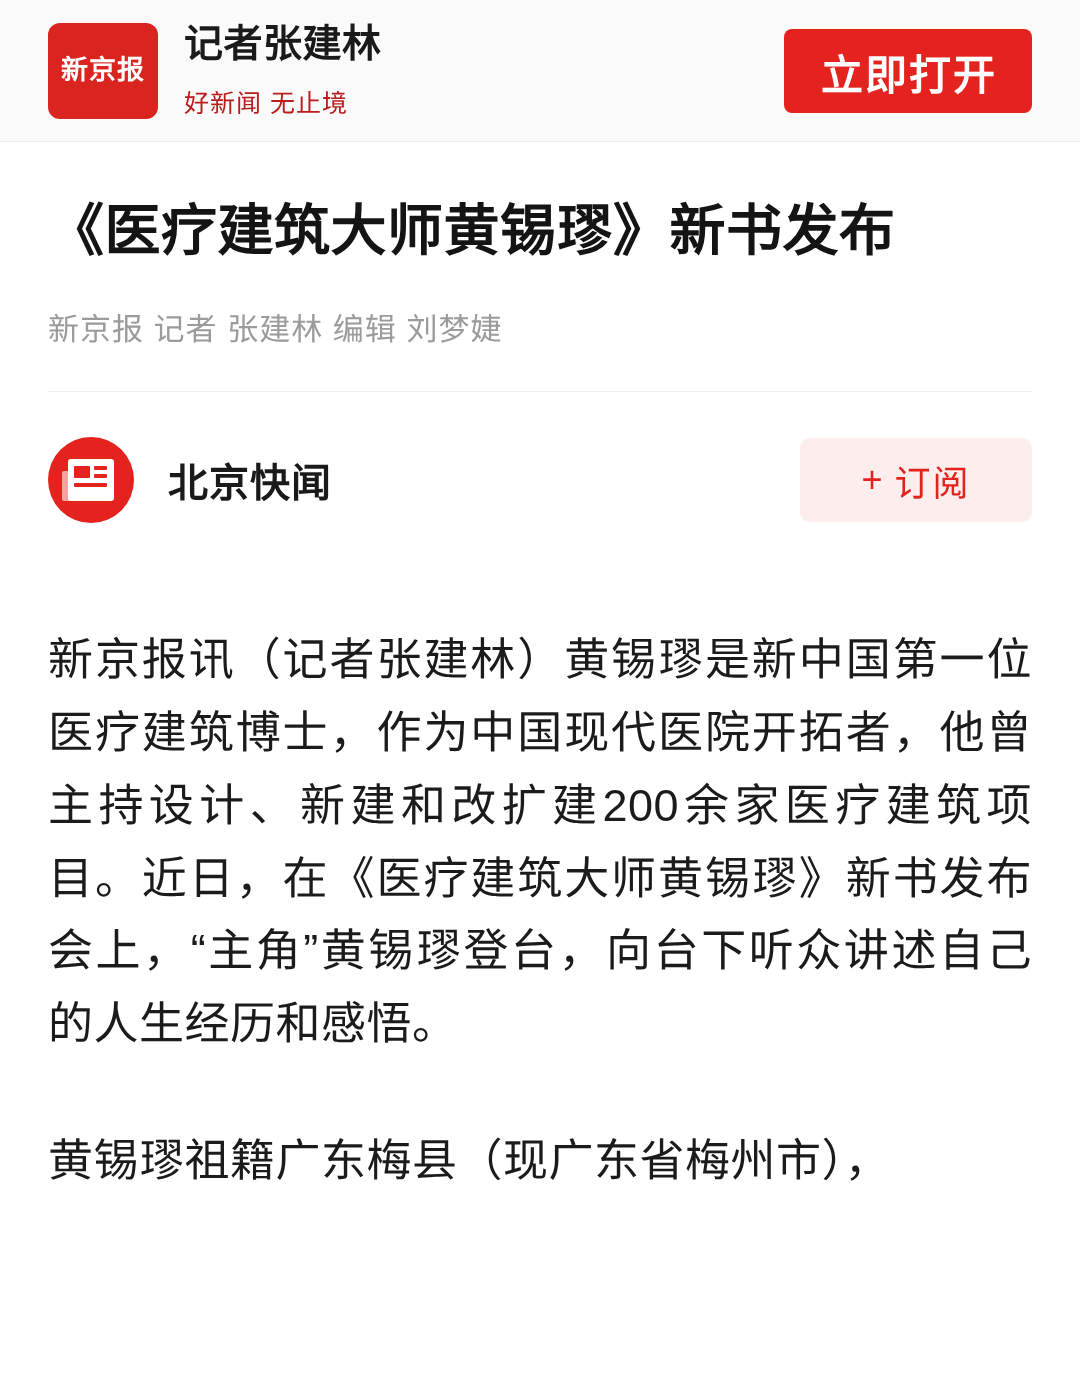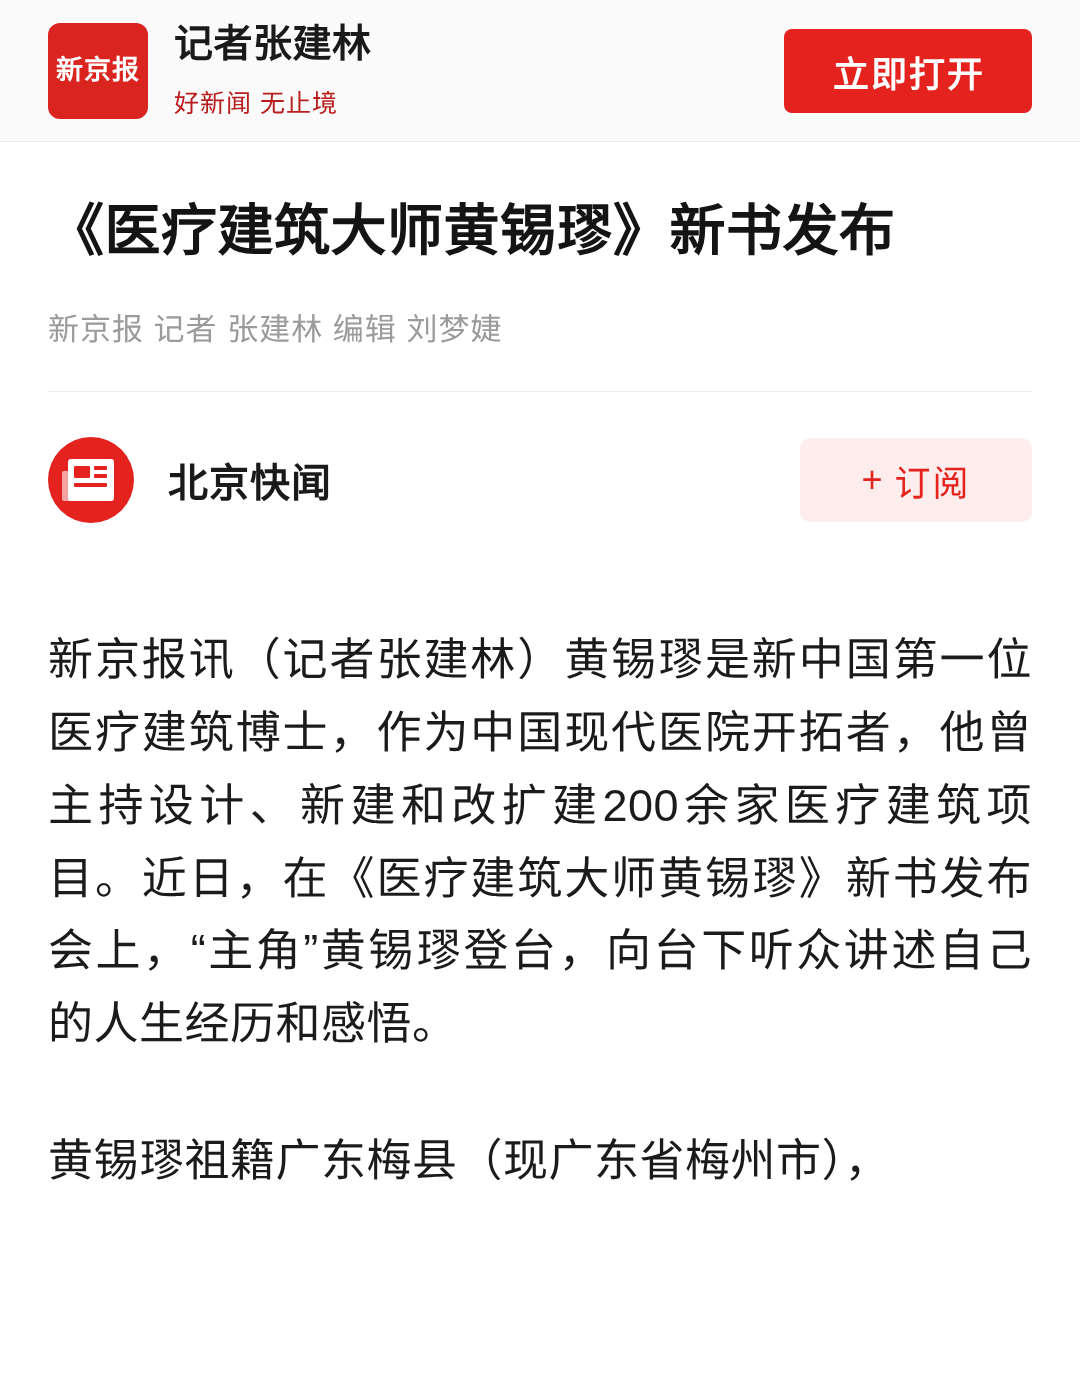--- a/index.html
+++ b/index.html
@@ -20,21 +20,21 @@
     position: relative;
     height: 142px;
     background: #fafafa;
     border-bottom: 1px solid #ececec;
     display: flex;
     align-items: center;
     padding: 0 48px;
     box-sizing: border-box;
   }
   .app-logo {
-    width: 100px;
+    width: 110px;
     height: 96px;
     border-radius: 12px;
     background: #d9241f;
     color: #ffffff;
     display: flex;
     align-items: center;
     justify-content: center;
     flex: 0 0 auto;
     box-sizing: border-box;
   }
@@ -69,21 +69,21 @@
   .open-button {
     position: absolute;
     right: 48px;
     top: 29px;
     width: 248px;
     height: 84px;
     background: #e4231e;
     color: #ffffff;
     border: none;
     border-radius: 8px;
-    font-size: 36px;
+    font-size: 42px;
     font-weight: 700;
     font-family: inherit;
     letter-spacing: 2px;
     cursor: pointer;
     padding-left: 8px;
   }
 
   
   .article {
     padding: 0 48px;

